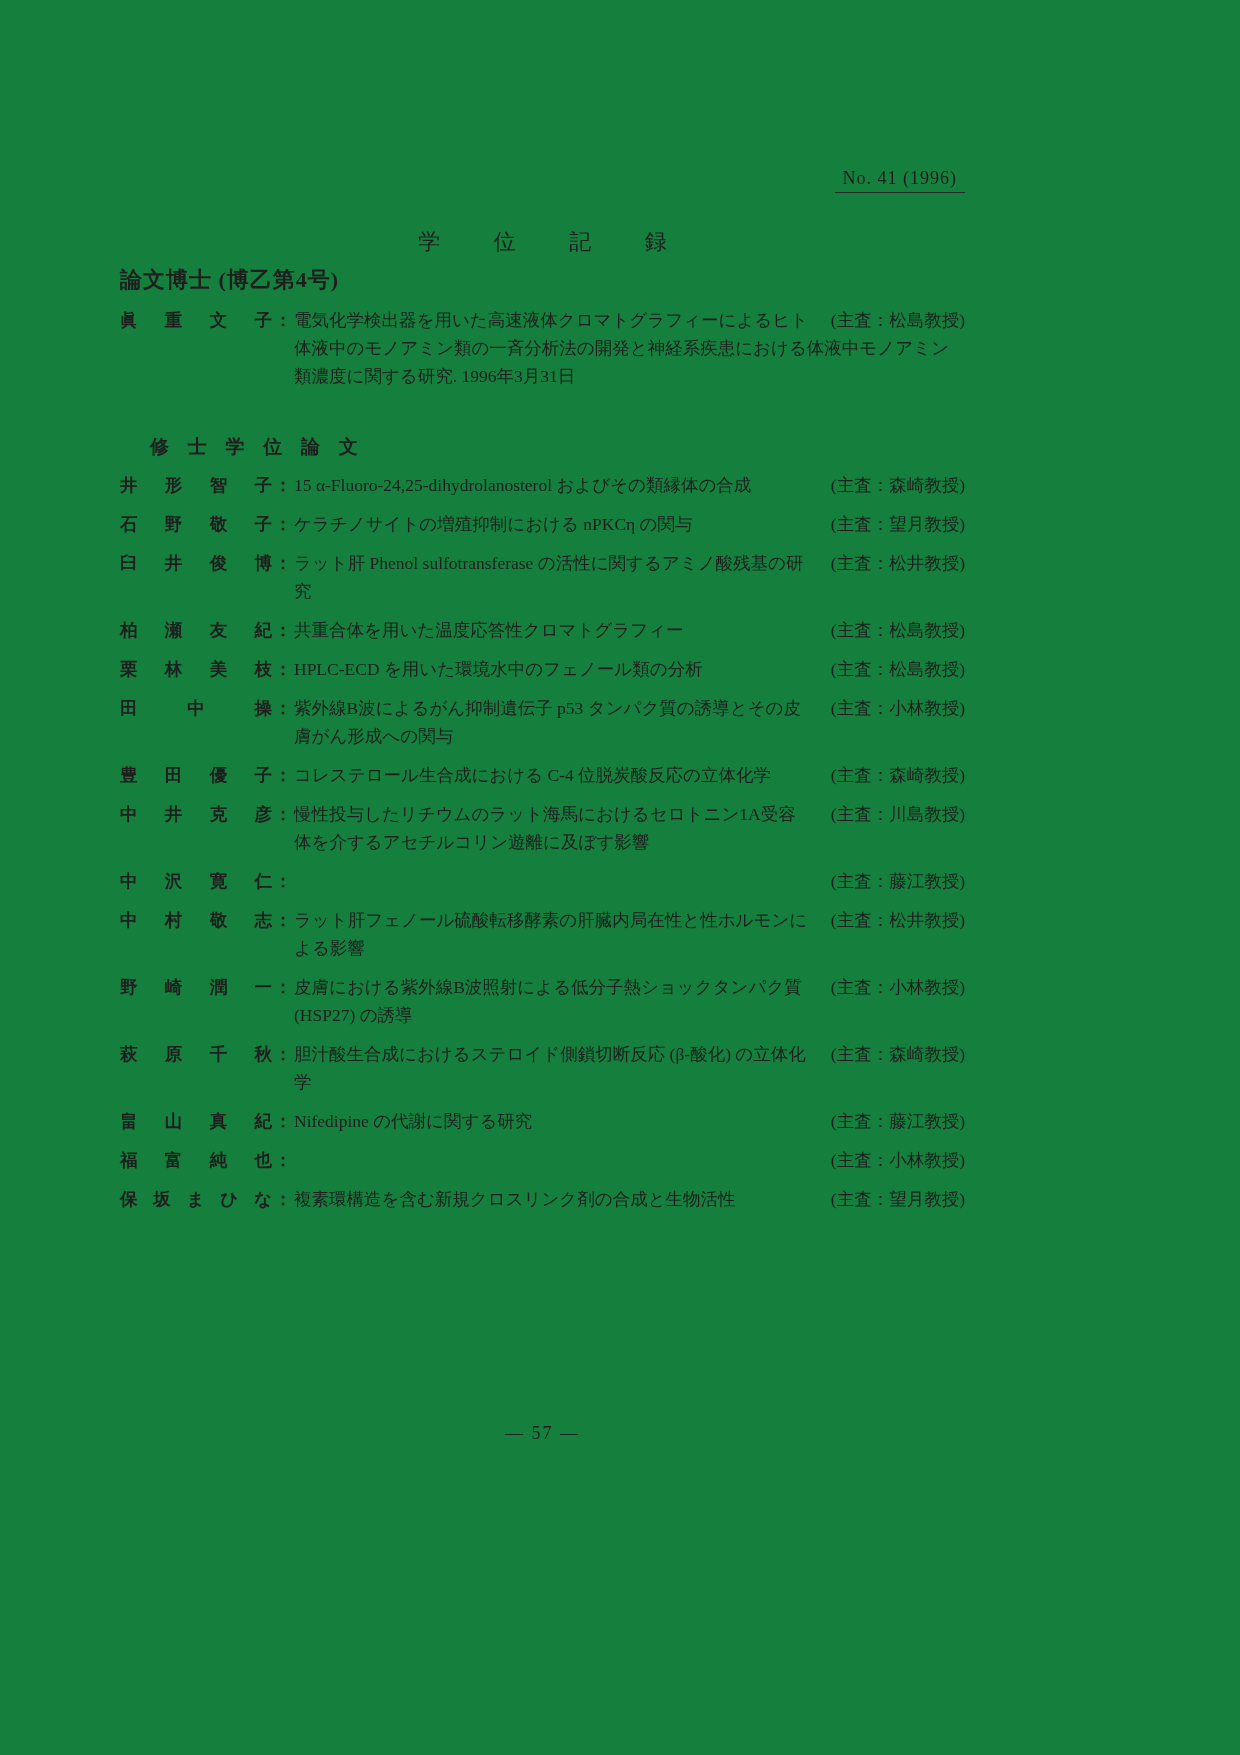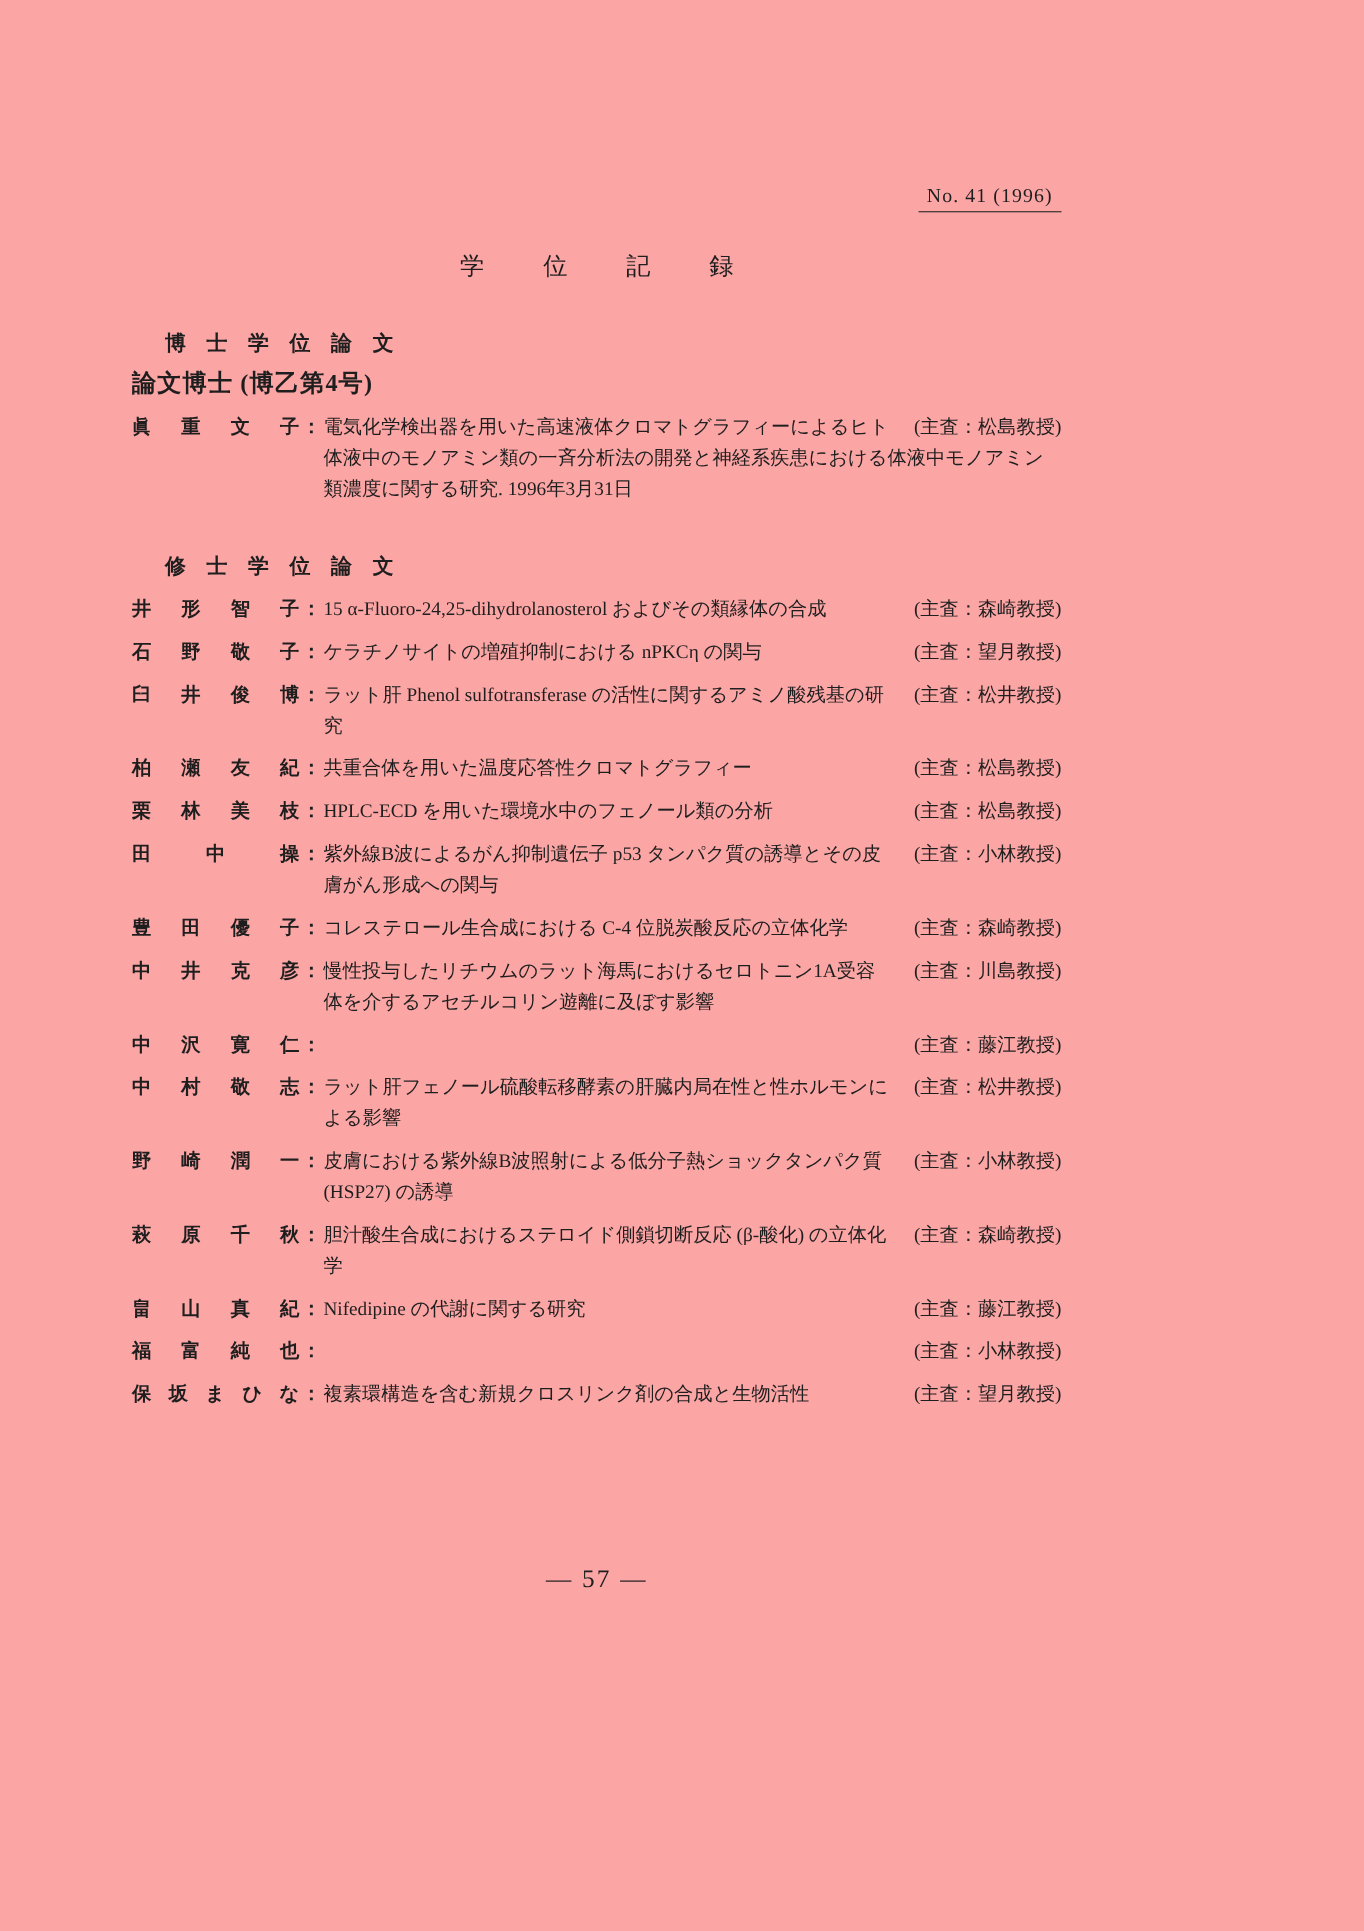--- a/index.html
+++ b/index.html
@@ -1,21 +1,21 @@
 <!DOCTYPE html>
 <html><head>
 <meta charset="utf-8">
 <style>
   * { box-sizing: border-box; }
   html, body { margin: 0; padding: 0; background: #ffffff; }
   .page {
     position: relative;
     width: 1240px;
     height: 1755px;
-    background: #fca5a5;
+    background: #15803d;
     color: #1e1e1e;
     font-family: "Liberation Serif", serif;
     overflow: hidden;
   }
   .content {
     padding: 168px 275px 0 120px; 
   }
   .doc-number-row { text-align: right; }
   .doc-number {
     display: inline-block;
@@ -74,38 +74,37 @@
     float: right;
     white-space: nowrap;
     padding-left: 18px;
   }
   .page-number {
     position: absolute;
     top: 1423px;
     left: 120px;
     width: 845px;
     text-align: center;
-    font-size: 23px;
+    font-size: 18px;
     letter-spacing: 2px;
   }
 </style>
 </head>
 <body>
 
 <div class="page">
   <div class="content">
 
     <div class="doc-number-row">
       <span class="doc-number">No. 41 (1996)</span>
     </div>
 
     <h1 class="doc-title">学 位 記 録</h1>
 
     <div class="section">
-      <h2 class="section-heading">博 士 学 位 論 文</h2>
       <div class="subheading">論文博士 (博乙第4号)</div>
       <div class="entries" id="doctoral-entries">
           <div class="entry">
     <span class="name">眞 重 文 子</span>
     <span class="colon">：</span>
     <div class="body">
       <span class="examiner">(主査：松島教授)</span>
       <span class="title">電気化学検出器を用いた高速液体クロマトグラフィーによるヒト体液中のモノアミン類の一斉分析法の開発と神経系疾患における体液中モノアミン類濃度に関する研究. 1996年3月31日</span>
     </div>
   </div>

